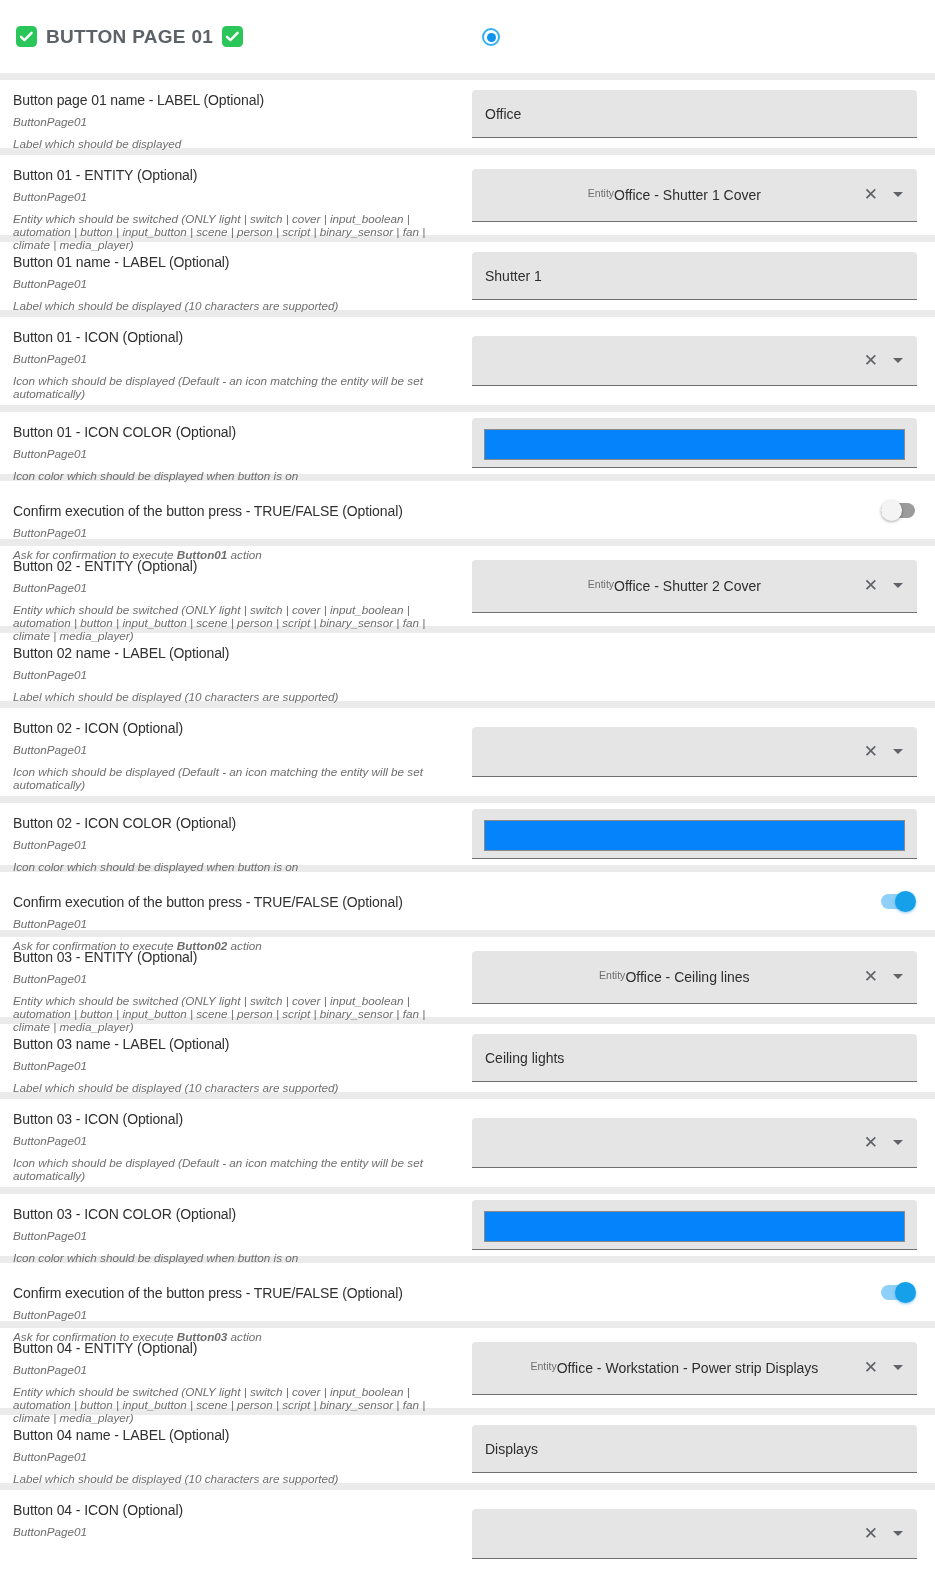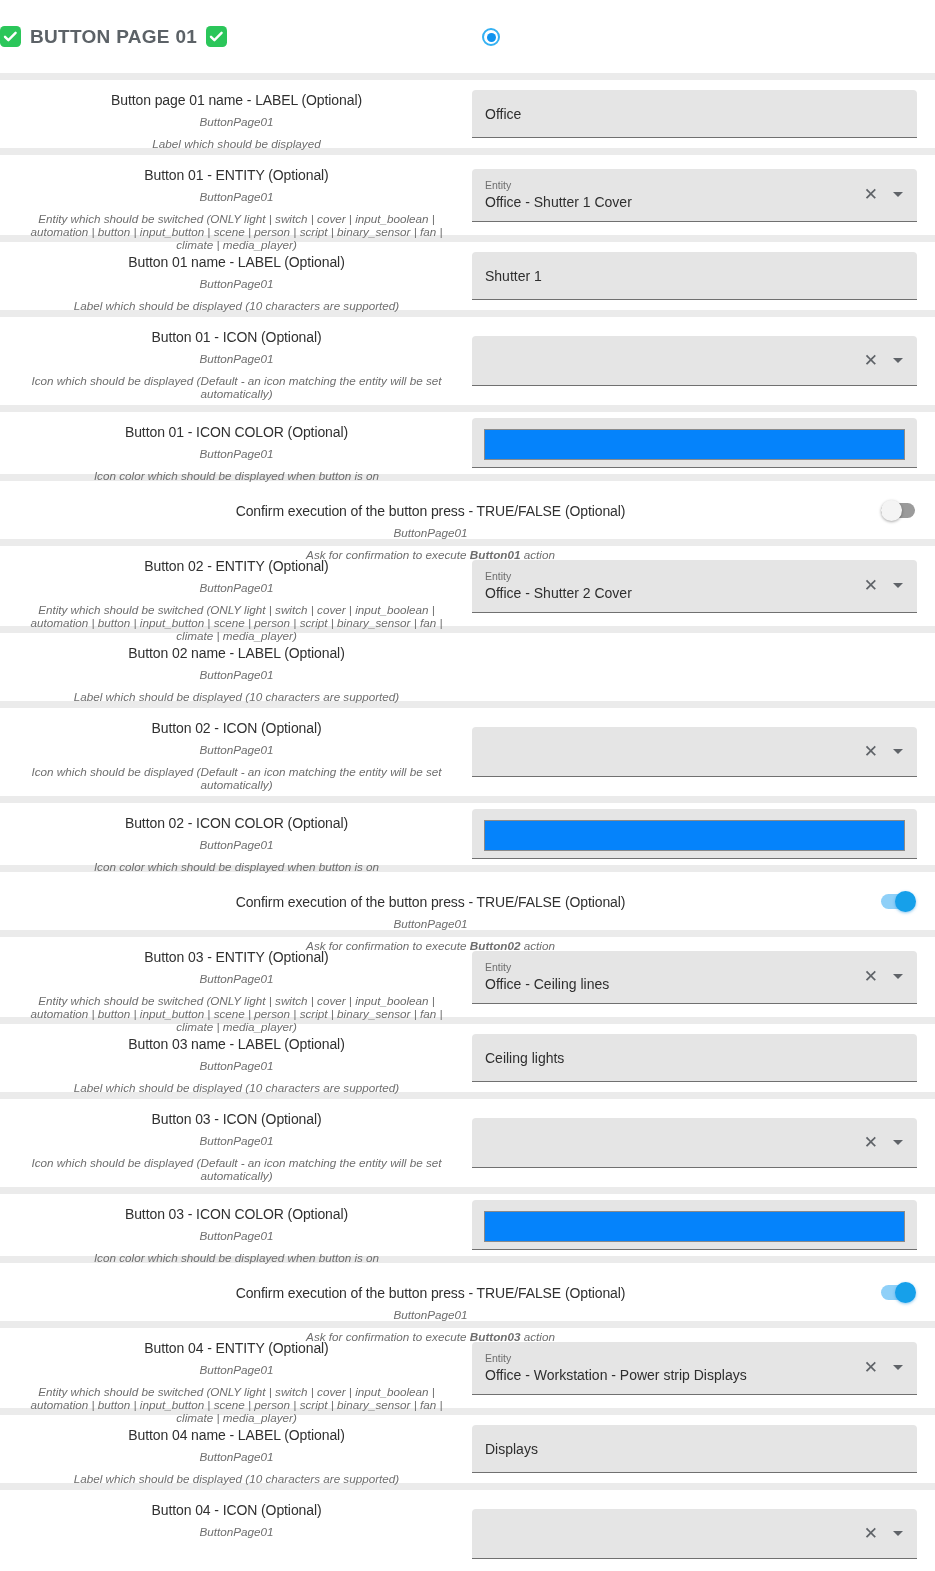--- a/index.html
+++ b/index.html
@@ -1,48 +1,48 @@
 <!DOCTYPE html>
 <html><head>
 <meta charset="utf-8">
 <style>
   * { margin:0; padding:0; box-sizing:border-box; }
   html,body { width:935px; height:1571px; overflow:hidden; background:#ebebeb;
               font-family:"Liberation Sans", sans-serif; }
   .card { background:#fff; margin-bottom:7px; }
 
   
-  header.card { height:73px; display:flex; align-items:center; position:relative; }
+  header.card { height:73px; display:flex; align-items:center; padding-left:16px; position:relative; }
   .check { width:21px; height:21px; flex:0 0 auto; display:inline-block; }
   h1#title { font-size:19px; font-weight:bold; color:#5c6267; letter-spacing:.3px; margin:0 9px; }
   .radio { position:absolute; left:482px; top:28px; width:18px; height:18px; border-radius:50%;
            border:2px solid #35b1f2; display:flex; align-items:center; justify-content:center; cursor:pointer; }
   .radio .dot { width:9px; height:9px; border-radius:50%; background:#0f93ef; }
 
   
   section.row { display:flex; }
   .row-text   { height:68px; }
   .row-entity { height:80px; }
   .row-icon   { height:88px; }
   .row-color  { height:62px; }
   .row-toggle { height:58px; }
-  .left { width:472px; padding:12px 12px 0 13px;text-align:center; }
+  .left { width:472px; padding:12px 12px 0 13px; }
   .row-toggle .left { padding-top:22px; width:860px; }
   .title { font-size:14px; color:#303030; letter-spacing:-.1px; }
   .subtitle { font-size:11.7px; font-style:italic; color:#6e6e6e; margin-top:7px; line-height:13px; }
   .desc { font-size:11.7px; font-style:italic; color:#6e6e6e; margin-top:9px; line-height:13px; }
   .desc b { font-weight:bold; }
   .right { flex:1; display:flex; align-items:center; }
 
   .field { width:445px; background:#e5e5e5; border-radius:4px 4px 0 0;
            border-bottom:1px solid #707070; display:flex; align-items:center; cursor:pointer; }
   .text-field { height:48px; padding-left:13px; }
   .fvalue, .tvalue { font-size:14px; color:#2e2e2e; }
   .select-field { height:53px; padding:0 14px 0 13px; }
-  .finner { flex:1; display:flex; flex-direction:column; justify-content:center; }
+  .finner { flex:1; display:flex; flex-direction:row; justify-content:center; }
   .flabel { font-size:10.5px; color:#6e6e6e; margin-bottom:3px; }
   .icon-field { height:50px; padding:0 14px 0 13px; justify-content:flex-end; }
   .clear { font-size:17px; color:#5f6368; line-height:1; margin-right:15px; cursor:pointer; }
   .caret { width:0; height:0; border-left:5px solid transparent; border-right:5px solid transparent;
            border-top:5px solid #5f6368; cursor:pointer; }
   .color-field { height:50px; padding:11px 12px 7px 12px; }
   .swatch { width:100%; height:100%; border:1px solid #8a8a8a; }
 
   .toggle-right { justify-content:flex-end; padding-right:20px; }
   .switch { position:relative; width:34px; height:20px; display:inline-block; cursor:pointer; }

